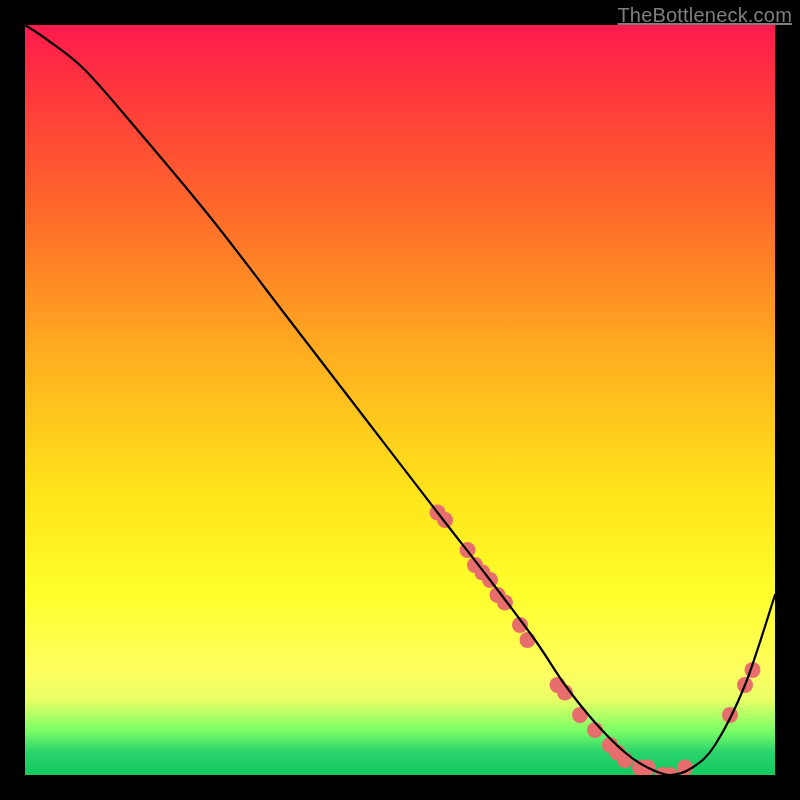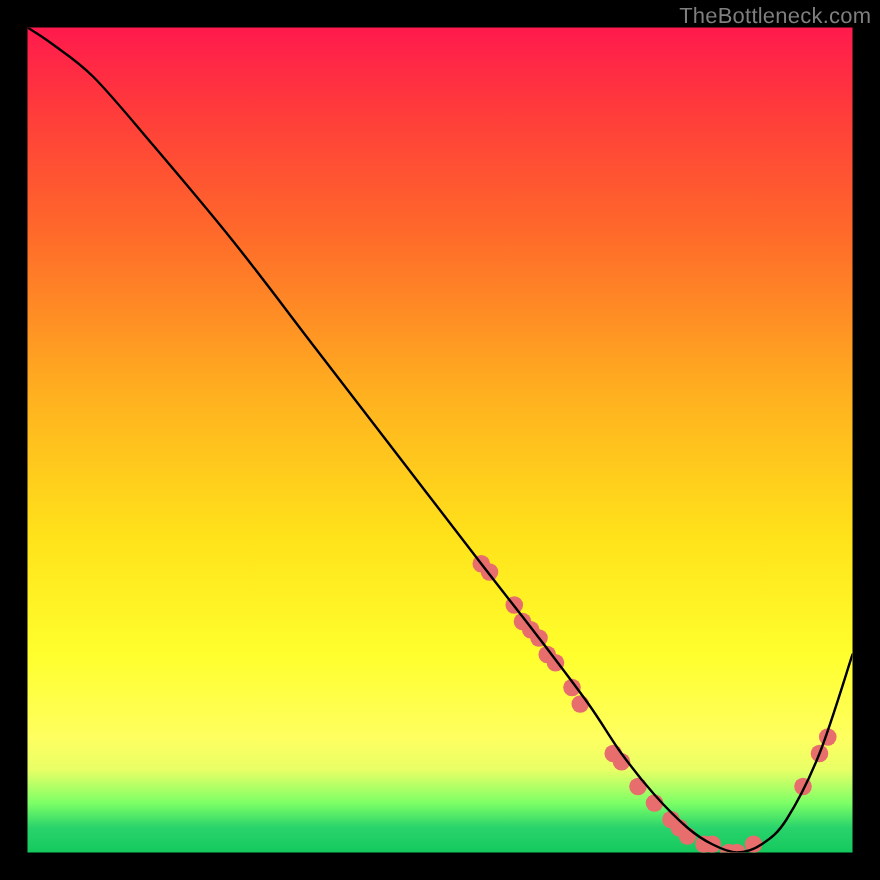--- a/index.html
+++ b/index.html
@@ -39,20 +39,21 @@
       #14c95e 100%);
   }
   .watermark {
     position: absolute;
     top: 4px;
     right: 8px;
     color: #7f7f7f;
     font-size: 20px;
     font-weight: 500;
     letter-spacing: 0.2px;
+    text-decoration: underline;
   }
   svg.curve {
     position: absolute;
     top: 0;
     left: 0;
     width: 750px;
     height: 750px;
   }
 </style>
 </head>

